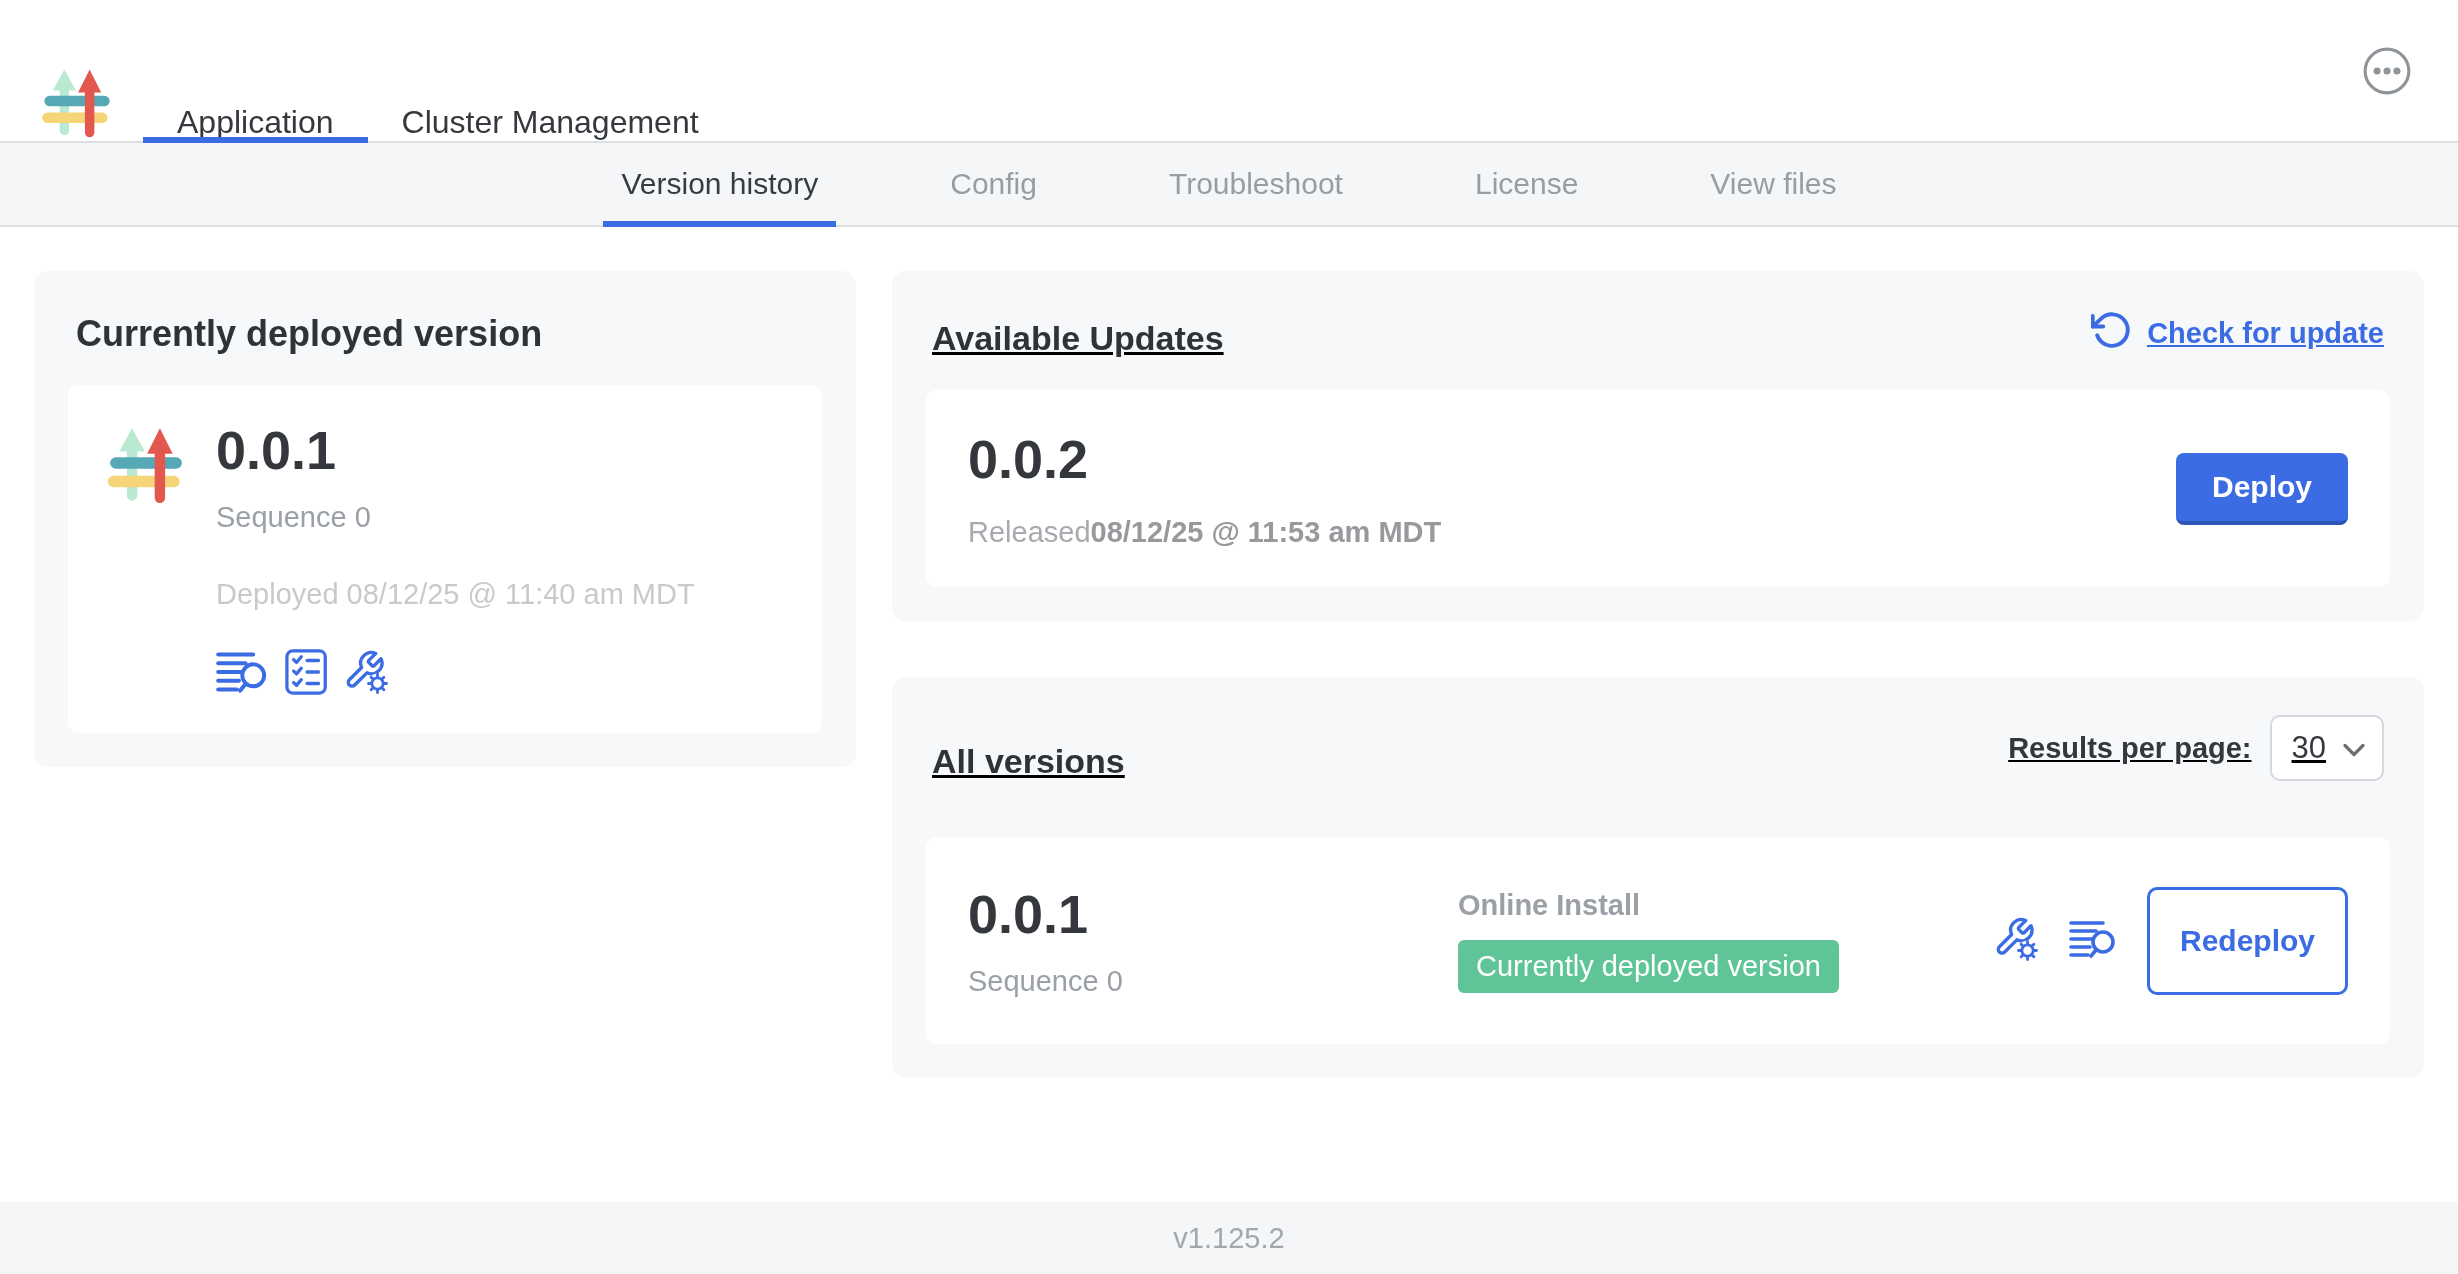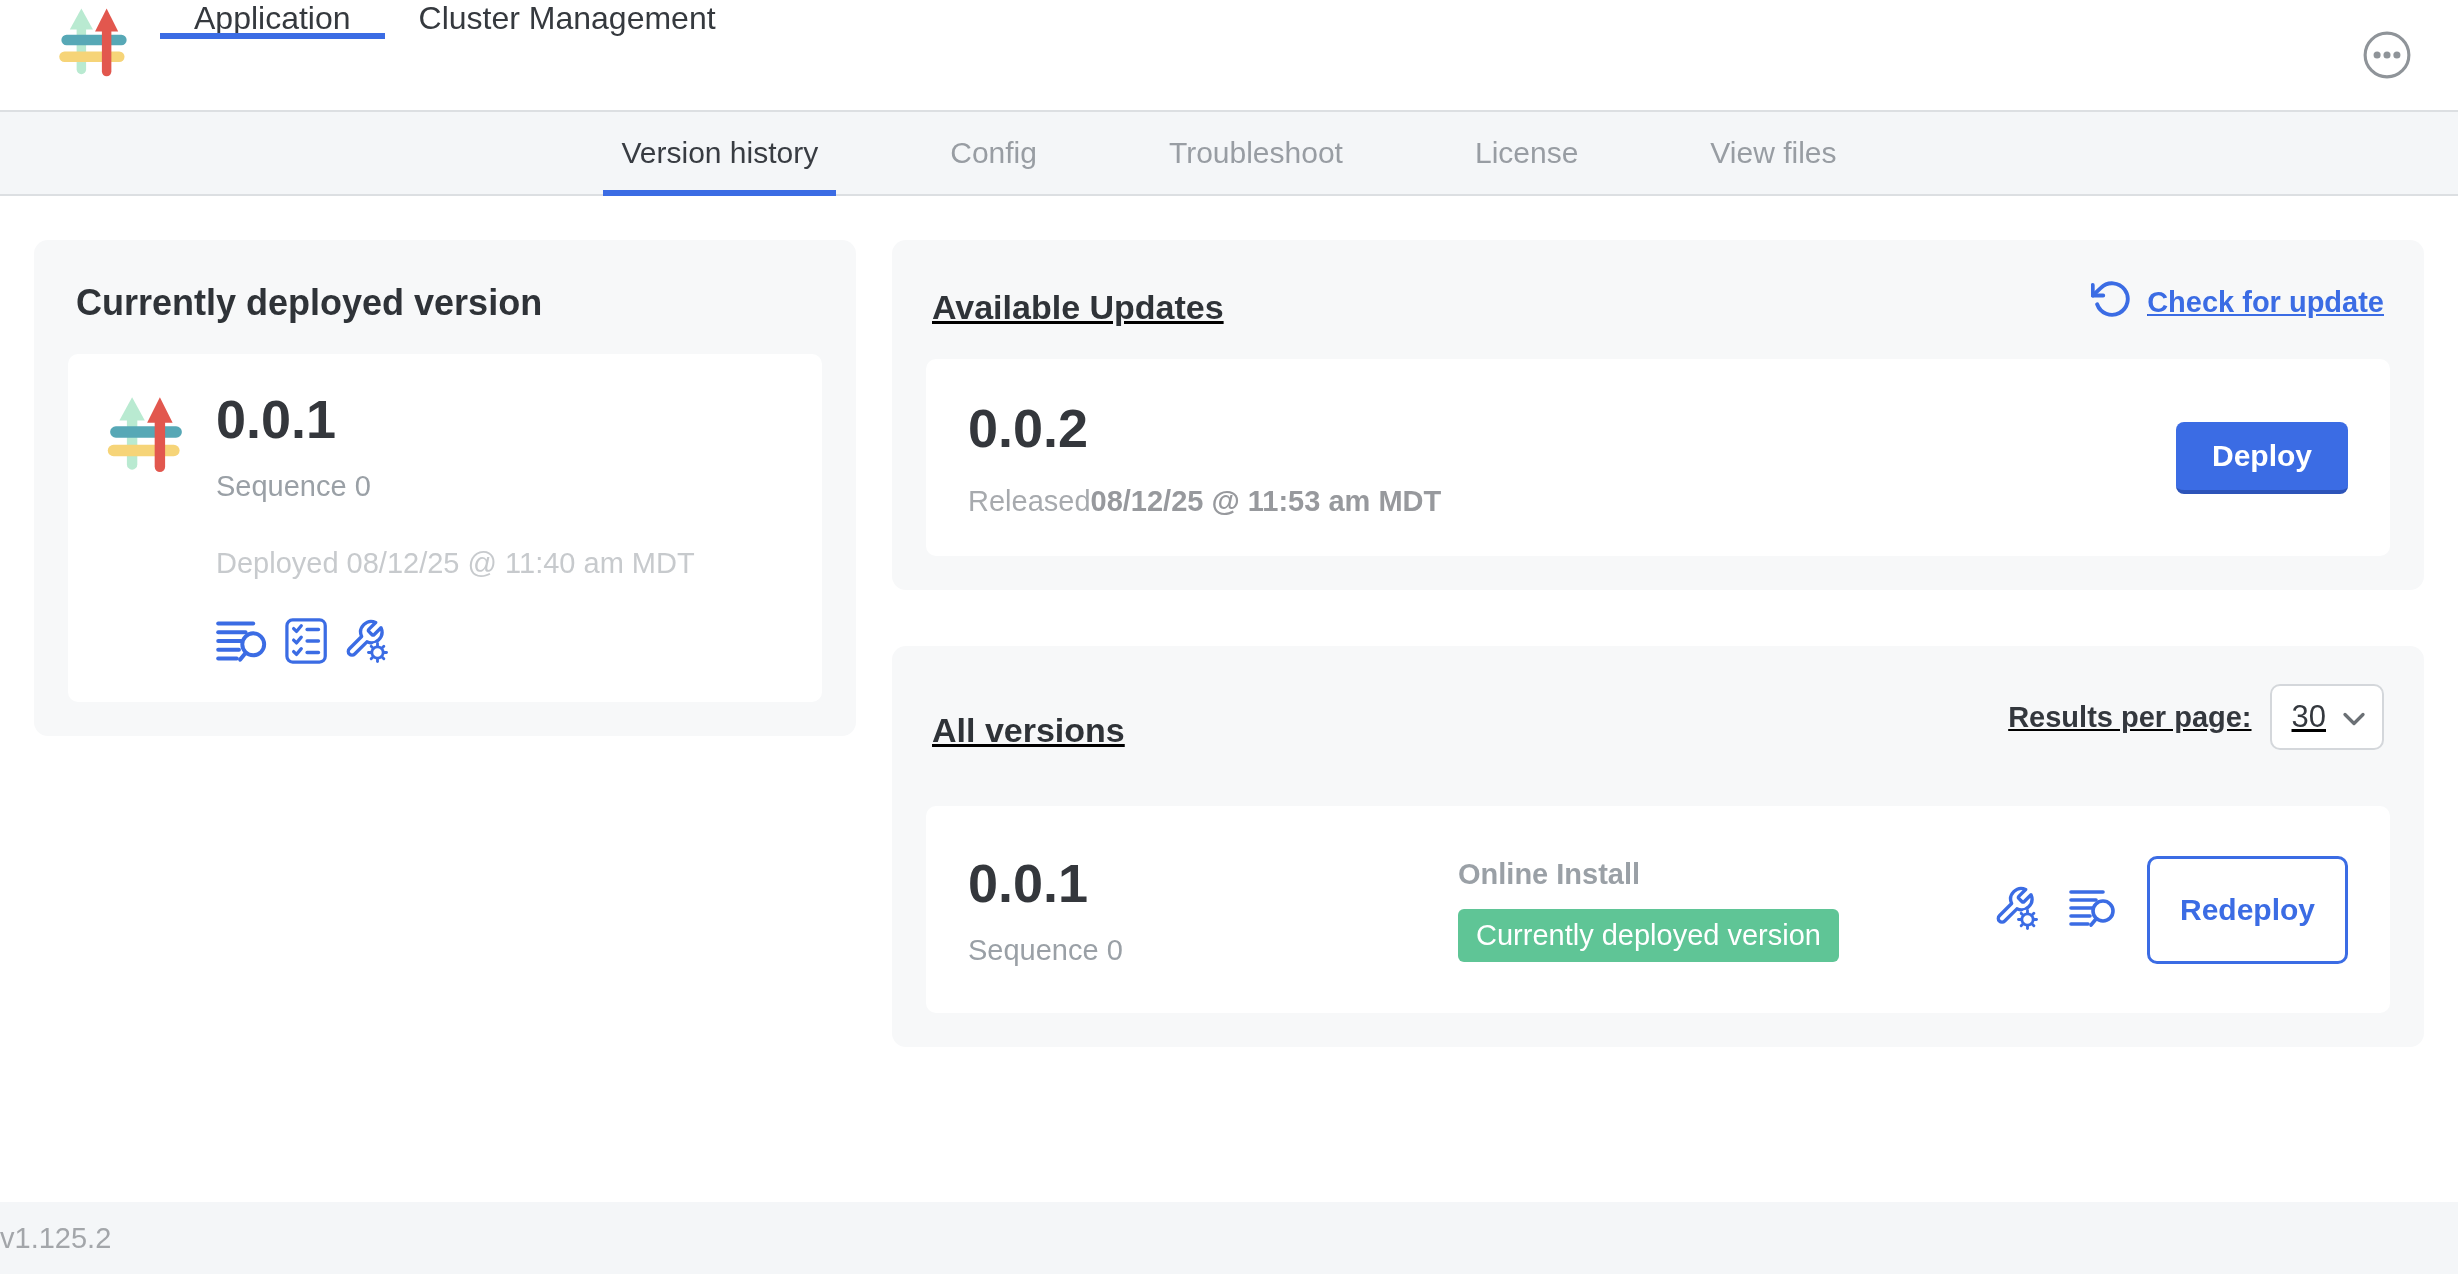--- a/index.html
+++ b/index.html
@@ -1,21 +1,21 @@
 <!DOCTYPE html>
 <html><head>
 <meta charset="utf-8">
 <style>
   * { box-sizing: border-box; margin: 0; padding: 0; }
   html,body { background:#fff; }
   body { font-family: "Liberation Sans", sans-serif; }
   .page { width:2458px; height:1274px; display:flex; flex-direction:column; overflow:hidden; background:#fff; }
 
   
-  .header { height:112px; background:#fff; border-bottom:2px solid #dcdfe2; display:flex; align-items:flex-start; padding-left:54px; flex:none; }
+  .header { height:143px; background:#fff; border-bottom:2px solid #dcdfe2; display:flex; align-items:flex-end; padding-left:37px; flex:none; }
   .logo-wrap { display:flex; align-items:center; margin-right:26px; }
   .logo-wrap svg { width:80px; height:80px; }
   .header-tabs { display:flex; align-items:stretch; }
   .htab { display:flex; align-items:center; padding:0 34px; font-size:32px; color:#35393e; position:relative; cursor:pointer; }
   .htab.active::after { content:""; position:absolute; left:0; right:0; bottom:-2px; height:6px; background:#3b6ce4; }
   .header-menu { margin-left:auto; margin-right:46px; align-self:center; width:50px; height:50px; cursor:pointer; }
   .header-menu svg { width:50px; height:50px; }
 
   
   .subnav { height:84px; background:#f4f6f8; border-bottom:2px solid #dcdfe2; display:flex; justify-content:center; gap:96px; flex:none; }
@@ -58,21 +58,21 @@
   .select-box svg { width:24px; height:16px; }
 
   .versions-inner { margin-top:56px; padding:46px 42px; display:flex; align-items:center; }
   .vcol1 { width:490px; }
   .install-type { font-size:29px; font-weight:600; color:#9aa0a6; }
   .badge { margin-top:18px; display:inline-block; background:#5fc596; color:#fff; font-size:29px; padding:10px 18px; border-radius:6px; }
   .vcol3 { margin-left:auto; display:flex; align-items:center; gap:30px; color:#3b6ce4; }
   .redeploy-btn { background:#fff; border:3px solid #3b6ce4; color:#3b6ce4; font-weight:700; font-size:30px; padding:34px 30px; border-radius:10px; cursor:pointer; font-family:inherit; }
 
   
-  .footer { height:72px; flex:none; background:#f4f6f8; display:flex; align-items:center; font-size:29px; color:#a3a6aa; }
+  .footer { height:72px; flex:none; background:#f4f6f8; display:flex; align-items:center; justify-content:center; font-size:29px; color:#a3a6aa; }
 </style>
 </head>
 <body>
 
 <div class="page">
 
   <header class="header">
     <div class="logo-wrap">
       <svg viewBox="0 0 76 76">
         <line x1="26" y1="66" x2="26" y2="26" stroke="#b9ead1" stroke-width="9" stroke-linecap="round"></line>

